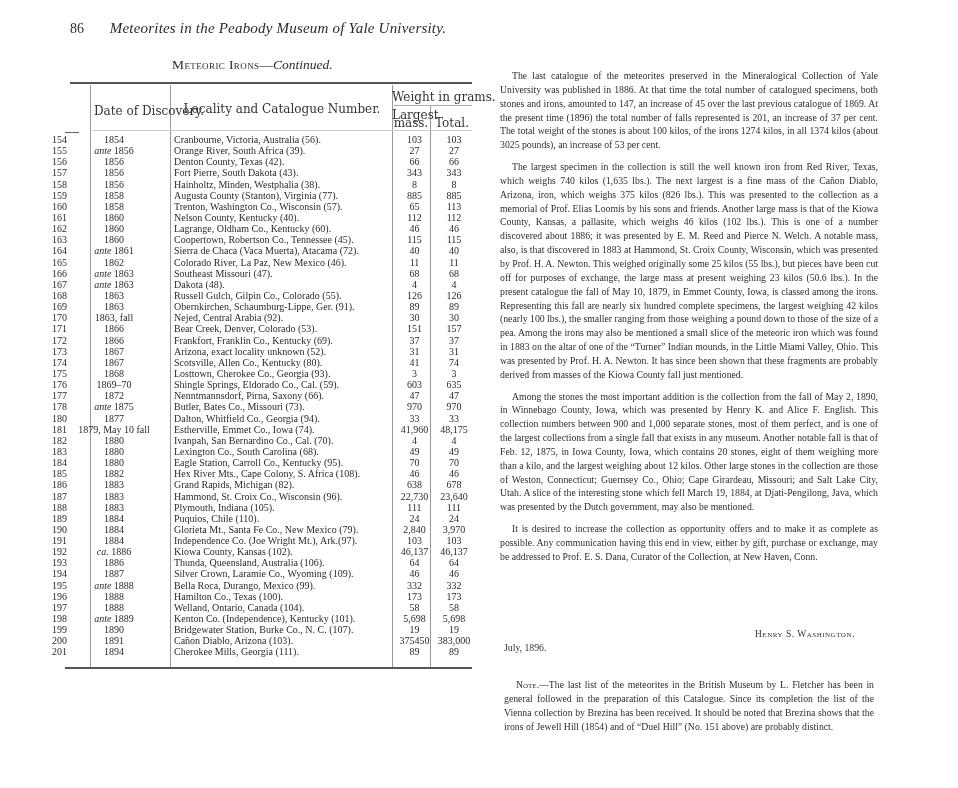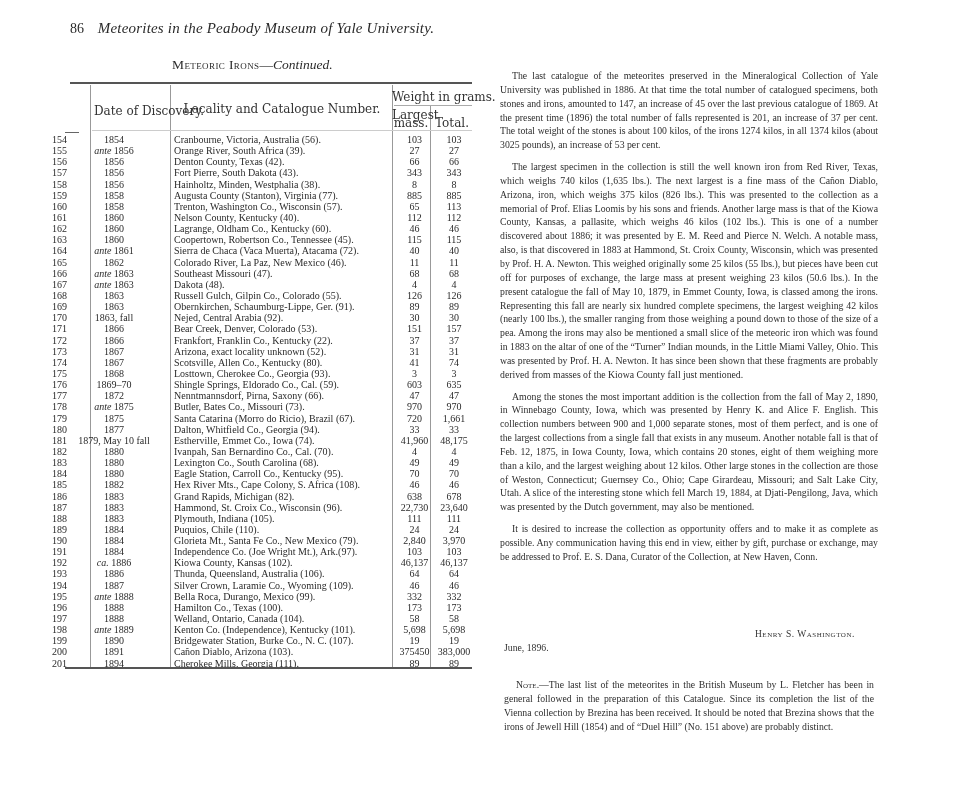--- a/index.html
+++ b/index.html
@@ -11,21 +11,21 @@
   .left { left: 0; width: 480px; }
   .right { left: 480px; width: 478px; }
 
   .running-head {
     position: absolute; top: 20px; font-size: 15px; white-space: nowrap;
     font-family: "Liberation Serif", "DejaVu Serif", serif;
   }
   .running-head .pnum { font-style: normal; font-size: 14px; }
   .running-head .title { font-style: italic; letter-spacing: 0.2px; }
   .left .running-head { left: 70px; }
-  .left .running-head .pnum { margin-right: 10px; text-align: right; }
+  .left .running-head .pnum { margin-right: 22px; text-align: right; }
   .right .running-head { left: 28px; }
   .right .running-head .pnum { margin-left: 10px; }
 
   .table-title {
     position: absolute; top: 57px; left: 172px; font-size: 13.5px;
     font-family: "Liberation Serif", "DejaVu Serif", serif; white-space: nowrap;
   }
   .table-title .sc { font-variant: small-caps; letter-spacing: 0.4px; }
   .table-title .it { font-style: italic; }
 
@@ -224,21 +224,21 @@
         <div class="row">
           <span class="c-num">171</span>
           <span class="c-date"><span style="position: static;">1866</span></span>
           <span class="c-loc">Bear Creek, Denver, Colorado (53).</span>
           <span class="c-lg">151</span>
           <span class="c-tot">157</span>
         </div>
         <div class="row">
           <span class="c-num">172</span>
           <span class="c-date"><span style="position: static;">1866</span></span>
-          <span class="c-loc">Frankfort, Franklin Co., Kentucky (22).</span>
+          <span class="c-loc">Frankfort, Franklin Co., Kentucky (69).</span>
           <span class="c-lg">37</span>
           <span class="c-tot">37</span>
         </div>
         <div class="row">
           <span class="c-num">173</span>
           <span class="c-date"><span style="position: static;">1867</span></span>
           <span class="c-loc">Arizona, exact locality unknown (52).</span>
           <span class="c-lg">31</span>
           <span class="c-tot">31</span>
         </div>
@@ -269,27 +269,20 @@
           <span class="c-loc">Nenntmannsdorf, Pirna, Saxony (66).</span>
           <span class="c-lg">47</span>
           <span class="c-tot">47</span>
         </div>
         <div class="row">
           <span class="c-num">178</span>
           <span class="c-date"><i>ante</i> <span style="position: static;">1875</span></span>
           <span class="c-loc">Butler, Bates Co., Missouri (73).</span>
           <span class="c-lg">970</span>
           <span class="c-tot">970</span>
-        </div>
-        <div class="row">
-          <span class="c-num">179</span>
-          <span class="c-date"><span style="position: static;">1875</span></span>
-          <span class="c-loc">Santa Catarina (Morro do Ricio), Brazil (67).</span>
-          <span class="c-lg">720</span>
-          <span class="c-tot">1,661</span>
         </div>
         <div class="row">
           <span class="c-num">180</span>
           <span class="c-date"><span style="position: static;">1877</span></span>
           <span class="c-loc">Dalton, Whitfield Co., Georgia (94).</span>
           <span class="c-lg">33</span>
           <span class="c-tot">33</span>
         </div>
         <div class="row">
           <span class="c-num">181</span>
@@ -447,18 +440,18 @@
 <div class="page right">
 
   <div class="body-text">
     <p>The last catalogue of the meteorites preserved in the Mineralogical Collection of Yale University was published in 1886. At that time the total number of catalogued specimens, both stones and irons, amounted to 147, an increase of 45 over the last previous catalogue of 1869. At the present time (1896) the total number of falls represented is 201, an increase of 37 per cent. The total weight of the stones is about 100 kilos, of the irons 1274 kilos, in all 1374 kilos (about 3025 pounds), an increase of 53 per cent.</p>
     <p>The largest specimen in the collection is still the well known iron from Red River, Texas, which weighs 740 kilos (1,635 lbs.). The next largest is a fine mass of the Cañon Diablo, Arizona, iron, which weighs 375 kilos (826 lbs.). This was presented to the collection as a memorial of Prof. Elias Loomis by his sons and friends. Another large mass is that of the Kiowa County, Kansas, a pallasite, which weighs 46 kilos (102 lbs.). This is one of a number discovered about 1886; it was presented by E. M. Reed and Pierce N. Welch. A notable mass, also, is that discovered in 1883 at Hammond, St. Croix County, Wisconsin, which was presented by Prof. H. A. Newton. This weighed originally some 25 kilos (55 lbs.), but pieces have been cut off for purposes of exchange, the large mass at present weighing 23 kilos (50.6 lbs.). In the present catalogue the fall of May 10, 1879, in Emmet County, Iowa, is classed among the irons. Representing this fall are nearly six hundred complete specimens, the largest weighing 42 kilos (nearly 100 lbs.), the smaller ranging from those weighing a pound down to those of the size of a pea. Among the irons may also be mentioned a small slice of the meteoric iron which was found in 1883 on the altar of one of the “Turner” Indian mounds, in the Little Miami Valley, Ohio. This was presented by Prof. H. A. Newton. It has since been shown that these fragments are probably derived from masses of the Kiowa County fall just mentioned.</p>
     <p>Among the stones the most important addition is the collection from the fall of May 2, 1890, in Winnebago County, Iowa, which was presented by Henry K. and Alice F. English. This collection numbers between 900 and 1,000 separate stones, most of them perfect, and is one of the largest collections from a single fall that exists in any museum. Another notable fall is that of Feb. 12, 1875, in Iowa County, Iowa, which contains 20 stones, eight of them weighing more than a kilo, and the largest weighing about 12 kilos. Other large stones in the collection are those of Weston, Connecticut; Guernsey Co., Ohio; Cape Girardeau, Missouri; and Salt Lake City, Utah. A slice of the interesting stone which fell March 19, 1884, at Djati-Pengilong, Java, which was presented by the Dutch government, may also be mentioned.</p>
     <p>It is desired to increase the collection as opportunity offers and to make it as complete as possible. Any communication having this end in view, either by gift, purchase or exchange, may be addressed to Prof. E. S. Dana, Curator of the Collection, at New Haven, Conn.</p>
   </div>
 
   <div class="sig">Henry S. Washington.</div>
-  <div class="date-line">June, 1896.</div>
+  <div class="date-line">July, 1896.</div>
 
   <div class="note">
     <p><span class="sc">Note.</span><span>—The last list of the meteorites in the British Museum by L. Fletcher has been in general followed in the preparation of this Catalogue. Since its completion the list of the Vienna collection by Brezina has been received. It should be noted that Brezina shows that the irons of Jewell Hill (1854) and of “Duel Hill” (No. 151 above) are probably distinct.</span></p>
   </div>
 </div>
 
 </body></html>

